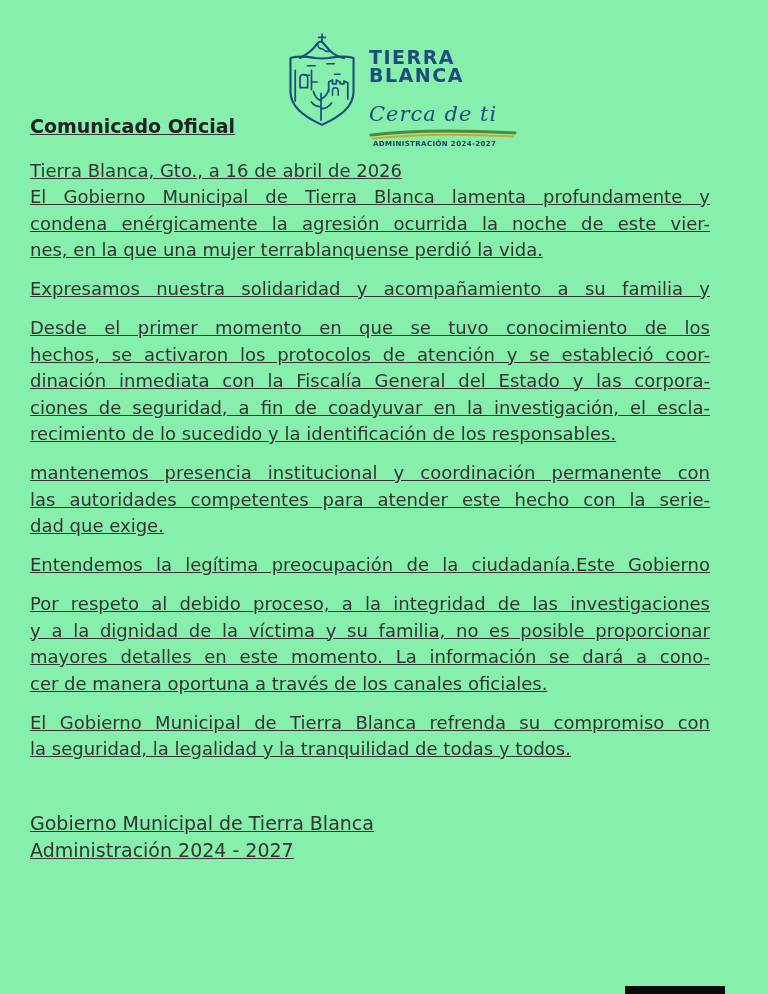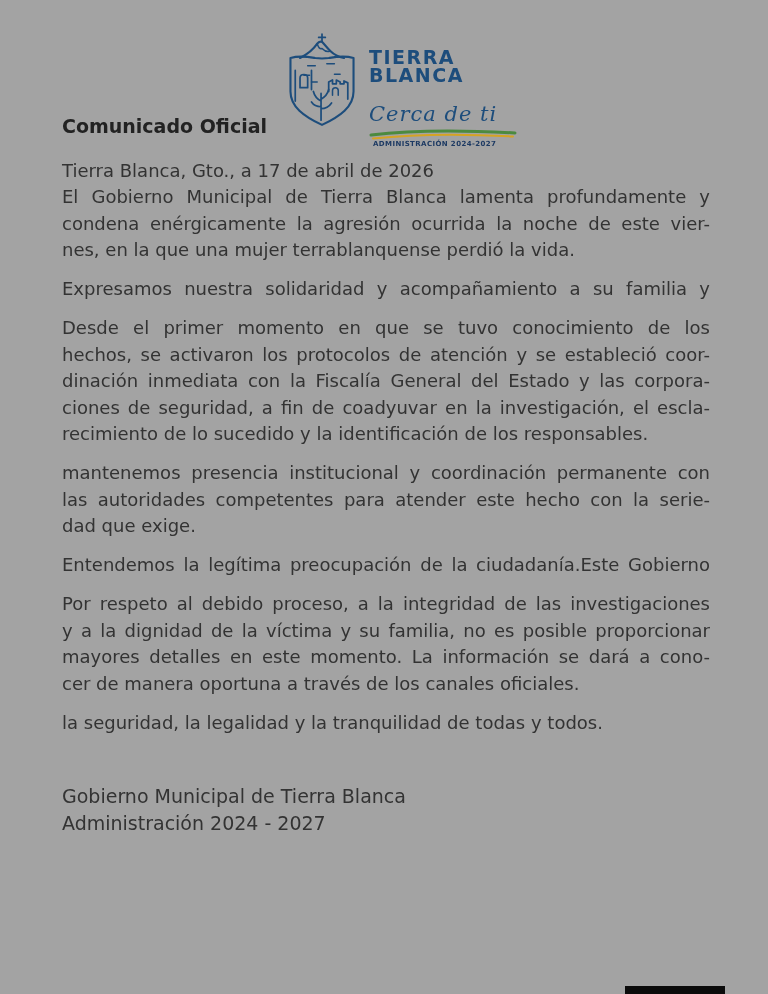--- a/index.html
+++ b/index.html
@@ -5,21 +5,21 @@
   * { margin: 0; padding: 0; box-sizing: border-box; }
   html, body { width: 768px; height: 994px; }
   body {
     font-family: "DejaVu Sans", "Liberation Sans", sans-serif;
     background: #fbfbfb;
     position: relative;
     overflow: hidden;
   }
   .page {
     position: absolute; inset: 0;
-    background: #a3a3a3;
+    background: #86efac;
     color: #333;
   }
   
   .logo-row {
     display: flex;
     justify-content: center;
     align-items: flex-start;
     padding-top: 32px;
     transform: translateX(14px);
     gap: 4px;
@@ -39,24 +39,25 @@
     font-family: "DejaVu Serif", serif;
     font-style: italic;
     font-size: 21px;
     line-height: 23px;
     margin-top: 19px;
     letter-spacing: 1px;
   }
   .banner-svg { margin-top: 1px; }
   
   .content {
-    margin: 0 58px 0 62px;
+    margin: 0 58px 0 30px;
     font-size: 18px;
     line-height: 26.5px;
     color: #333;
+    text-decoration: underline;
   }
   .doc-heading {
     font-weight: bold;
     font-size: 19px;
     margin-top: 15px;
     margin-bottom: 18px;
     color: #222;
   }
   .dateline { text-align: left; }
   .para { margin-bottom: 12.5px; }
@@ -113,21 +114,21 @@
         <path d="M2 8 Q 60 1 146 6" stroke="#4c8a3f" stroke-width="3" fill="none" stroke-linecap="round"></path>
         <path d="M4 11.5 Q 64 5 144 9.5" stroke="#d5a323" stroke-width="2" fill="none" stroke-linecap="round"></path>
         <text x="4" y="18.5" font-size="7" font-weight="bold" letter-spacing="0.4" fill="#1d3a63" font-family="DejaVu Sans, sans-serif">ADMINISTRACIÓN 2024-2027</text>
       </svg>
     </div>
   </div>
 
   <div class="content">
     <div class="doc-heading">Comunicado Oficial</div>
 
-    <div class="dateline">Tierra Blanca, Gto., a 17 de abril de 2026</div>
+    <div class="dateline">Tierra Blanca, Gto., a 16 de abril de 2026</div>
 
     <div class="para">
       <div class="line">El Gobierno Municipal de Tierra Blanca lamenta profundamente y</div>
       <div class="line">condena enérgicamente la agresión ocurrida la noche de este vier-</div>
       <div class="line last">nes, en la que una mujer terrablanquense perdió la vida.</div>
     </div>
 
     <div class="para">
       <div class="line">Expresamos nuestra solidaridad y acompañamiento a su familia y</div>
     </div>
@@ -151,20 +152,21 @@
     </div>
 
     <div class="para">
       <div class="line">Por respeto al debido proceso, a la integridad de las investigaciones</div>
       <div class="line">y a la dignidad de la víctima y su familia, no es posible proporcionar</div>
       <div class="line">mayores detalles en este momento. La información se dará a cono-</div>
       <div class="line last">cer de manera oportuna a través de los canales oficiales.</div>
     </div>
 
     <div class="para">
+      <div class="line">El Gobierno Municipal de Tierra Blanca refrenda su compromiso con</div>
       <div class="line last">la seguridad, la legalidad y la tranquilidad de todas y todos.</div>
     </div>
 
     <div class="doc-footer">
       <div>Gobierno Municipal de Tierra Blanca</div>
       <div>Administración 2024 - 2027</div>
     </div>
   </div>
 
   <div class="bottom-bar"></div>

